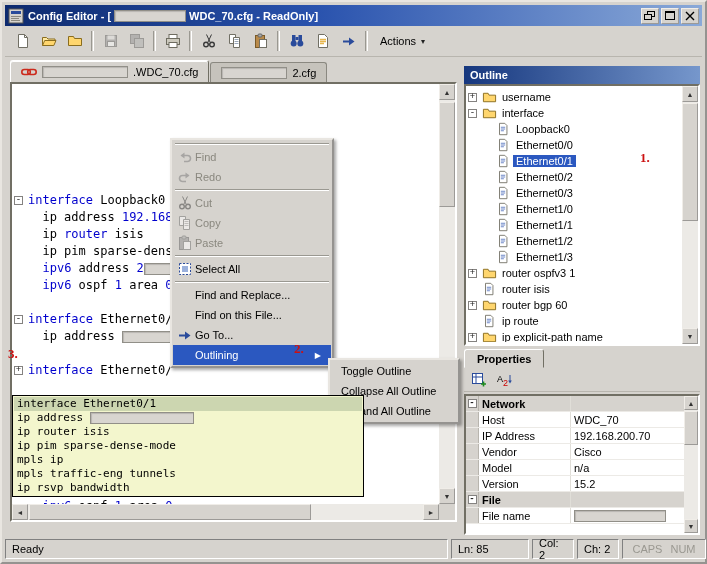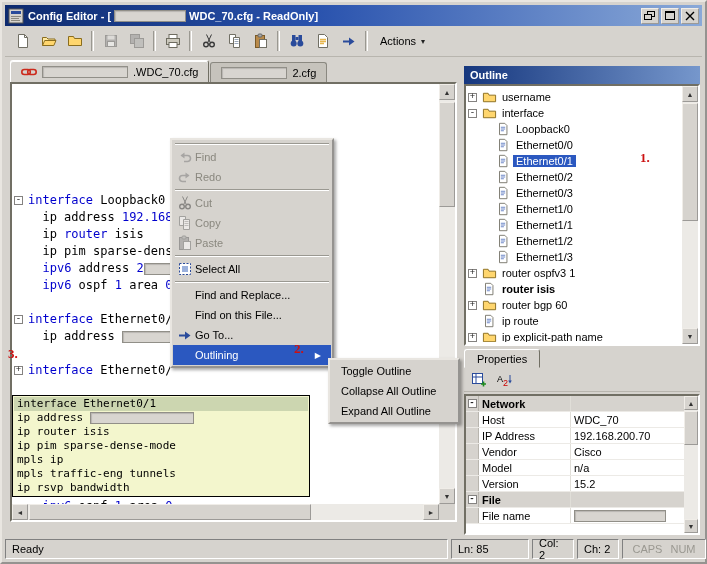--- a/index.html
+++ b/index.html
@@ -68,21 +68,21 @@
   .tree-row{height:16px;display:flex;align-items:center;white-space:nowrap;}
   .exp-slot{width:13px;flex:0 0 13px;display:flex;align-items:center;}
   .exp{width:9px;height:9px;border:1px solid #848280;background:#fff;font-size:9px;line-height:7px;
     text-align:center;font-family:"Liberation Mono",monospace;color:#222;}
   .tree-label{padding:0 3px;margin-left:2px;}
   .tree-row.selected .tree-label{background:#2b58c0;color:#fff;}
   .tree-sb{position:absolute;right:0;top:0;bottom:0;width:16px;background:#eceae6;}
 
   .ptabs{position:absolute;left:462px;top:346px;width:236px;height:20px;display:flex;align-items:flex-end;}
   .ptab{height:19px;padding:0 12px;background:#d6d3ce;border:1px solid;border-color:#fff #716f64 #d6d3ce #fff;
-    border-radius:3px 3px 0 0;display:flex;align-items:center;}
+    border-radius:3px 3px 0 0;display:flex;align-items:center;font-weight:bold;}
   .ptoolbar{position:absolute;left:462px;top:367px;width:236px;height:23px;display:flex;align-items:center;
     gap:4px;padding:0 4px;border-bottom:1px solid #b8b5ae;}
   .pbtn{width:22px;height:20px;display:flex;align-items:center;justify-content:center;}
 
   .pgrid{position:absolute;left:462px;top:392px;width:236px;height:141px;background:#fff;
     border:2px solid;border-color:#716f64 #fff #fff #716f64;}
   .pgrid-rows{position:absolute;left:0;top:0;right:14px;bottom:0;overflow:hidden;}
   .prow{height:16px;display:flex;border-bottom:1px solid #eceae6;align-items:stretch;}
   .pmark{width:13px;flex:0 0 13px;background:#d6d3ce;border-right:1px solid #b8b5ae;
     display:flex;align-items:center;justify-content:center;}
@@ -111,21 +111,21 @@
   #sub-menu .mi{padding-left:10px;}
   .micon{width:20px;flex:0 0 20px;display:flex;justify-content:center;}
   .mi.bold .mlabel{font-weight:bold;}
   .mi.disabled{color:#8a887f;}
   .mi.disabled .icon{filter:grayscale(1) opacity(.5);}
   .mi.hl{background:#2b58c0;color:#fff;}
   .marrow{margin-left:auto;font-size:8px;}
   .msep{margin:2px 2px;height:0;border-top:1px solid #9a9891;border-bottom:1px solid #fff;}
 
   
-  .tooltip{position:absolute;left:10px;top:393px;width:298px;background:#f3f6cd;border:1px solid #000;
+  .tooltip{position:absolute;left:10px;top:393px;width:352px;background:#f3f6cd;border:1px solid #000;
     padding:1px;z-index:50;font-family:"DejaVu Sans Mono","Liberation Mono",monospace;font-size:11px;}
   .tt-line{height:14px;line-height:14px;padding:0 3px;white-space:pre;display:flex;align-items:center;}
   .tt-line.hl{background:#ccd6b0;}
 
   .annot{position:absolute;color:#cc1111;font-weight:bold;font-size:13px;z-index:60;
     font-family:"Liberation Serif",serif;}
 </style>
 </head>
 <body>
 
@@ -467,21 +467,21 @@
           <span class="exp-slot">
             <span class="exp">+</span>
           </span>
           <span class="icon">
             <svg width="15" height="15" viewBox="0 0 16 16">
               <path d="M1.5 3.5h5l1 2h7v7h-13z" fill="#ffd66e" stroke="#8a6d1f"></path>
             </svg>
           </span>
           <span class="tree-label">router ospfv3 1</span>
         </div>
-        <div class="tree-row" style="padding-left: 0px; font-weight: bold;">
+        <div class="tree-row" style="padding-left: 0px;">
           <span class="exp-slot"></span>
           <span class="icon">
             <svg width="14" height="14" viewBox="0 0 16 16">
               <path d="M4 1.5h6l2.5 2.5v10.5H4z" fill="#fff" stroke="#716f64"></path>
               <path d="M5.5 6h5M5.5 8h5M5.5 10h3.5" stroke="#5a78c0" fill="none"></path>
             </svg>
           </span>
           <span class="tree-label">router isis</span>
         </div>
         <div class="tree-row" style="padding-left: 0px;">

